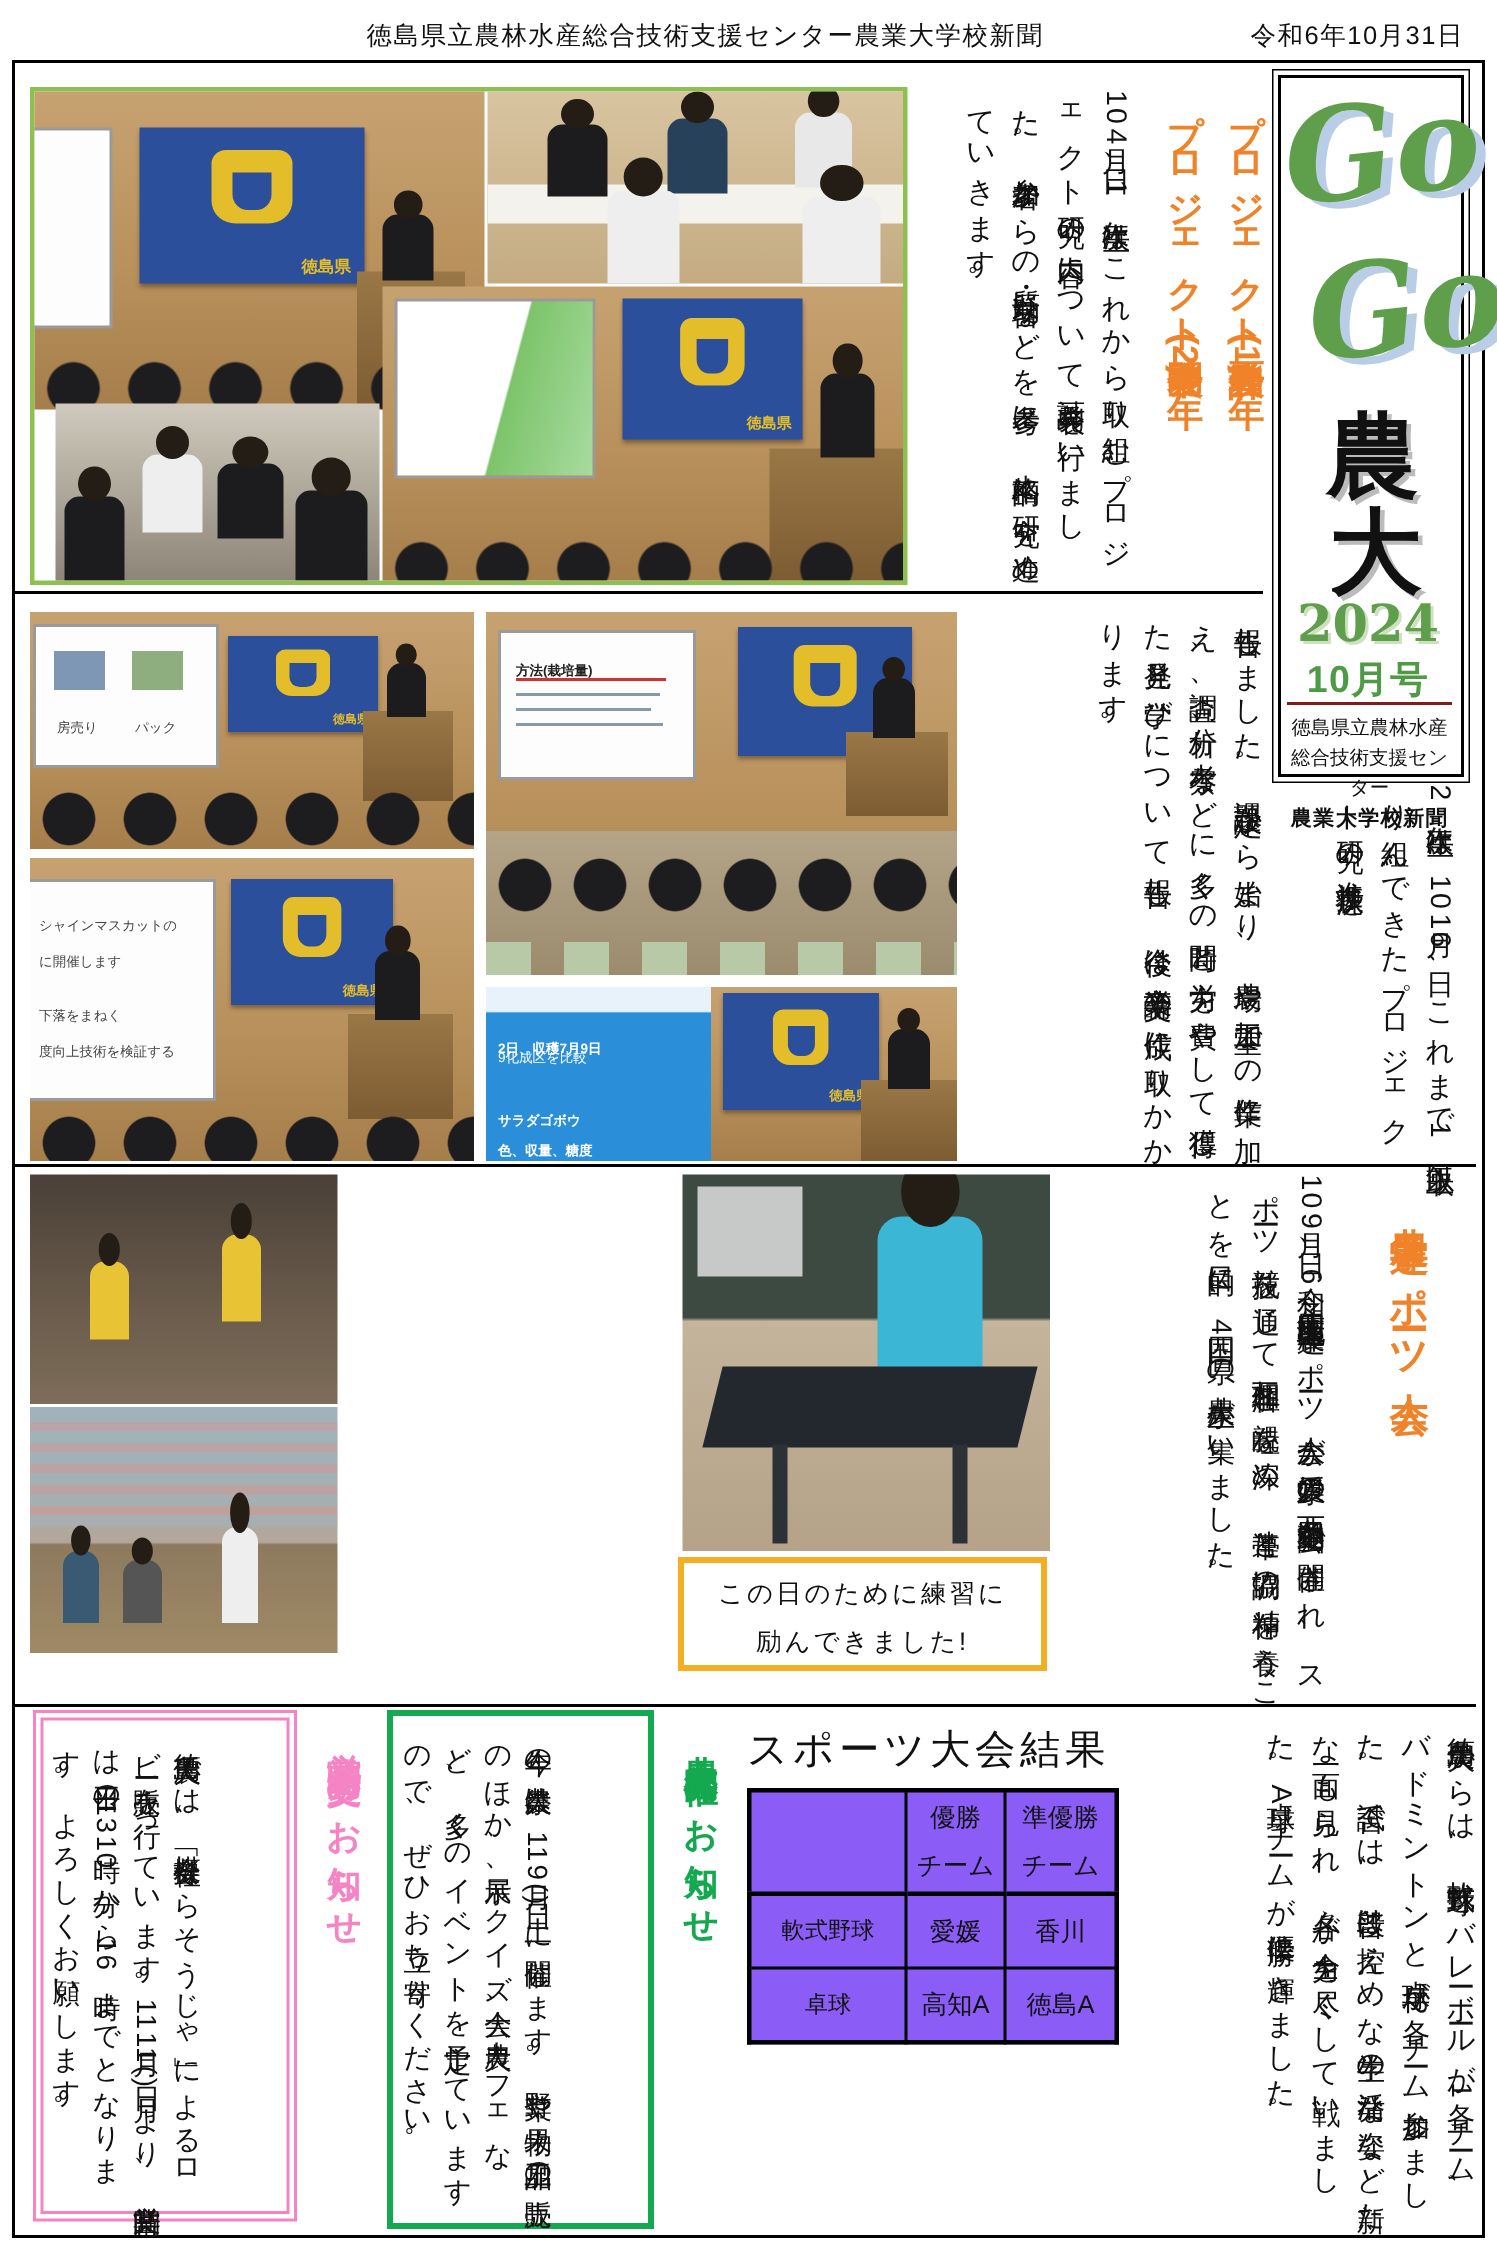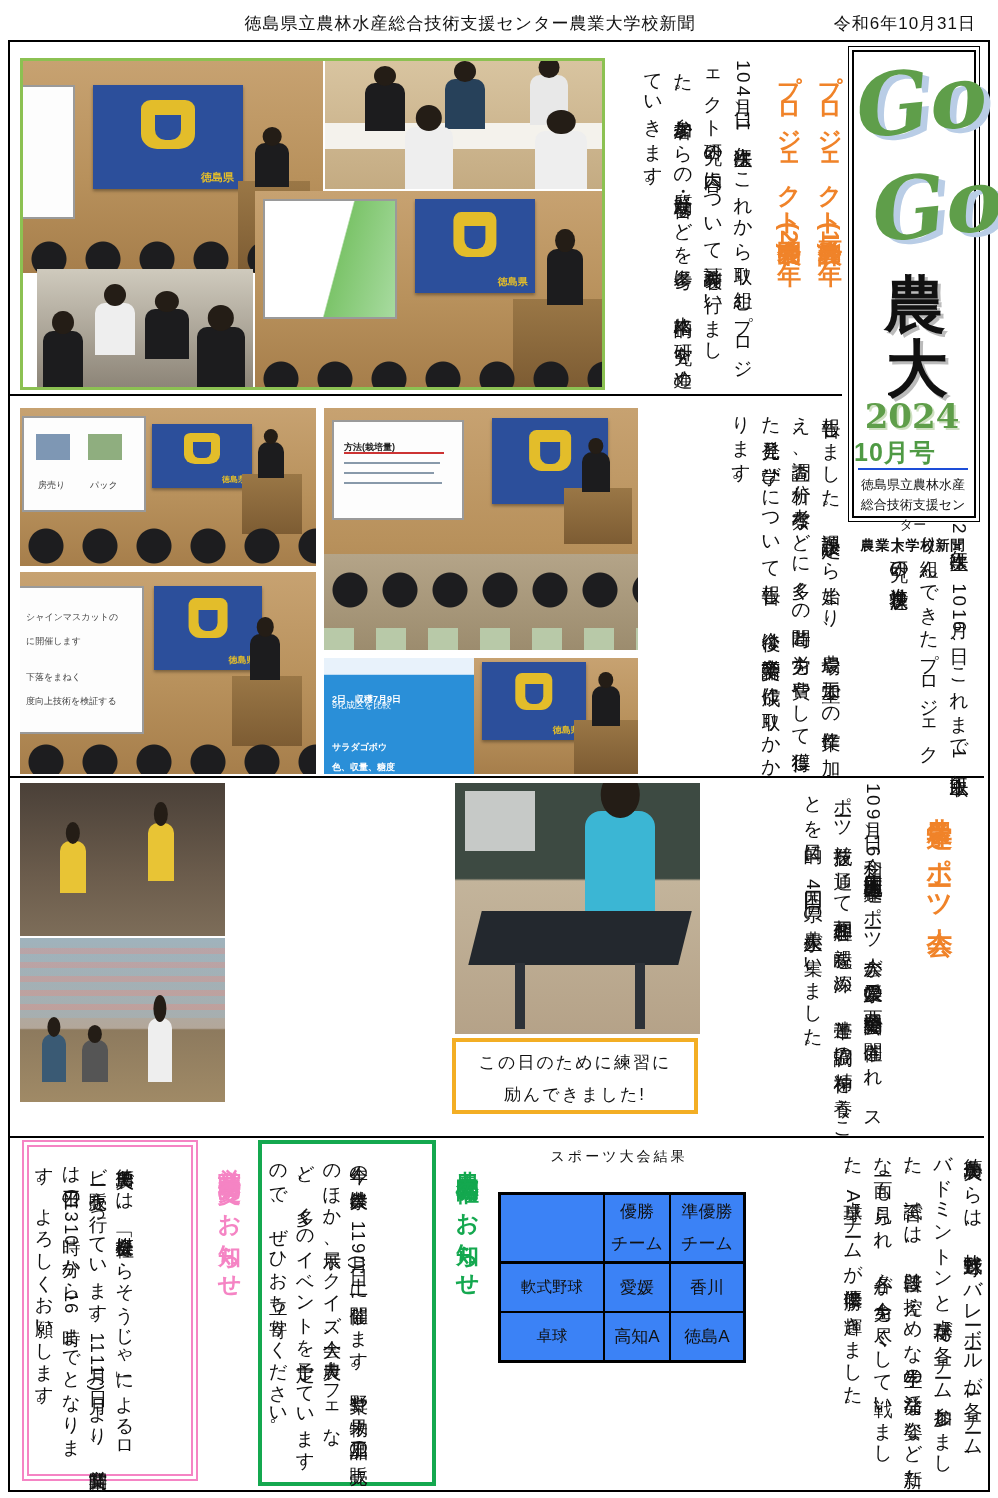--- a/index.html
+++ b/index.html
@@ -12,21 +12,21 @@
   .hdr-date{top:12px;right:22px;font-size:17px;letter-spacing:1px;}
   .frame{left:8px;top:40px;width:978px;height:1448px;border:2px solid #000;}
   .sep{background:#000;height:2px;}
   
   .masthead{left:852px;top:50px;width:120px;height:464px;border:2px solid #000;outline:1px solid #000;outline-offset:3px;background:#fff;}
   .go{font-family:"DejaVu Serif","Liberation Serif",serif;font-style:italic;font-weight:bold;
       font-size:86px;color:#5f9e4a;text-shadow:6px 5px 0 #b9cde6;line-height:1;}
   .mk{font-size:62px;font-weight:bold;color:#111;text-shadow:3px 3px 0 #bbb;line-height:1;}
   .yr{font-family:"DejaVu Serif","Liberation Serif",serif;font-weight:bold;font-size:34px;color:#5f9e4a;text-shadow:2px 2px 0 #cfe0c2;}
   .iss{font-weight:bold;font-size:25px;color:#4f9a44;letter-spacing:1px;}
-  .org{left:4px;top:388px;width:110px;border-top:2px solid #1d4ed8;padding-top:5px;font-size:13px;line-height:1.55;text-align:center;}
+  .org{left:4px;top:388px;width:110px;border-top:2px solid #7f1d1d;padding-top:5px;font-size:13px;line-height:1.55;text-align:center;}
   .org b{font-size:14px;letter-spacing:1px;}
   
   .hl{font-weight:bold;color:#f08329;line-height:1.7;}
   .hl2{font-weight:bold;color:#f08329;}
   .body-v{font-size:19px;line-height:1.58;letter-spacing:1.5px;}
   
   .photo{position:absolute;overflow:hidden;background:#c8a76f;}
   .wood{background:linear-gradient(180deg,#c7a271 0%,#b8915c 55%,#a67e4b 100%);}
   .banner{position:absolute;background:#2c4f9b;box-shadow:0 2px 3px rgba(0,0,0,.35);}
   .mark{position:absolute;left:50%;top:14%;transform:translateX(-50%);width:36%;height:48%;background:#e3bd2a;border-radius:18% 18% 30% 30%;}
@@ -42,22 +42,22 @@
   
   .cap{left:452px;top:1038px;width:238px;height:68px;border:4px solid #f3ae24;background:#fff;text-align:center;font-size:17px;letter-spacing:2px;}
   .cap div{margin-top:9px;}
   .gbox{left:258px;top:1140px;width:166px;height:322px;border:4px solid #14a84f;background:#fff;padding:8px 2px 8px 2px;}
   .pbox{left:22px;top:1140px;width:172px;height:337px;border:2px solid #f584c4;background:#fff;}
   .pbox-in{position:absolute;left:3px;top:3px;right:3px;bottom:3px;border:2px solid #f584c4;padding:7px 1px;}
   .notice-body{font-size:18.5px;line-height:1.45;letter-spacing:1px;height:100%;}
   .ghl{color:#14a84f;}
   .phl{color:#f584c4;}
   
-  .tbl-title{left:495px;top:1148px;width:248px;text-align:center;font-size:14px;letter-spacing:3px;}
-  table.res{position:absolute;left:498px;top:1192px;border-collapse:collapse;background:#3b82f6;}
+  .tbl-title{left:495px;top:1148px;width:248px;text-align:center;font-size:27px;letter-spacing:3px;}
+  table.res{position:absolute;left:498px;top:1192px;border-collapse:collapse;background:#8b5cf6;}
   table.res td,table.res th{border:2px solid #000;text-align:center;font-size:17px;font-weight:normal;padding:0;}
   table.res{border:3px solid #000;}
   table.res .c1{width:102px;}
   table.res .c2{width:64px;}
   table.res .c3{width:72px;}
   table.res thead th{height:66px;border-bottom:3px solid #000;line-height:1.9;}
   table.res tbody td{height:47px;}
   table.res tbody td.ev{font-size:15.5px;}
 </style>
 </head>
@@ -71,21 +71,21 @@
   <div class="abs sep" style="left:10px;top:394px;width:832px;"></div>
   <div class="abs sep" style="left:10px;top:776px;width:974px;"></div>
   <div class="abs sep" style="left:10px;top:1136px;width:974px;"></div>
 
   <div class="abs masthead">
     <div class="abs go" style="left:2px;top:6px;transform:rotate(-6deg);">Go</div>
     <div class="abs go" style="left:18px;top:110px;transform:rotate(-6deg);">Go</div>
     <div class="abs mk" style="left:30px;top:222px;">農</div>
     <div class="abs mk" style="left:32px;top:286px;">大</div>
     <div class="abs yr" style="left:0;top:344px;width:116px;text-align:center;">2024</div>
-    <div class="abs iss" style="left:0;top:384px;width:116px;text-align:left;">10月号</div>
+    <div class="abs iss" style="left:0;top:384px;width:116px;text-align:center;">10月号</div>
     <div class="abs org" style="top:416px;">
       <div>徳島県立農林水産</div>
       <div>総合技術支援センター</div>
       <b>農業大学校新聞</b>
     </div>
   </div>
 
   <div class="abs v hl" style="left:760px;top:58px;width:90px;height:338px;font-size:24px;">
     <div>プロジェクト計画発表会(1年)</div>
     <div>プロジェクト中間発表会(2年)</div>

